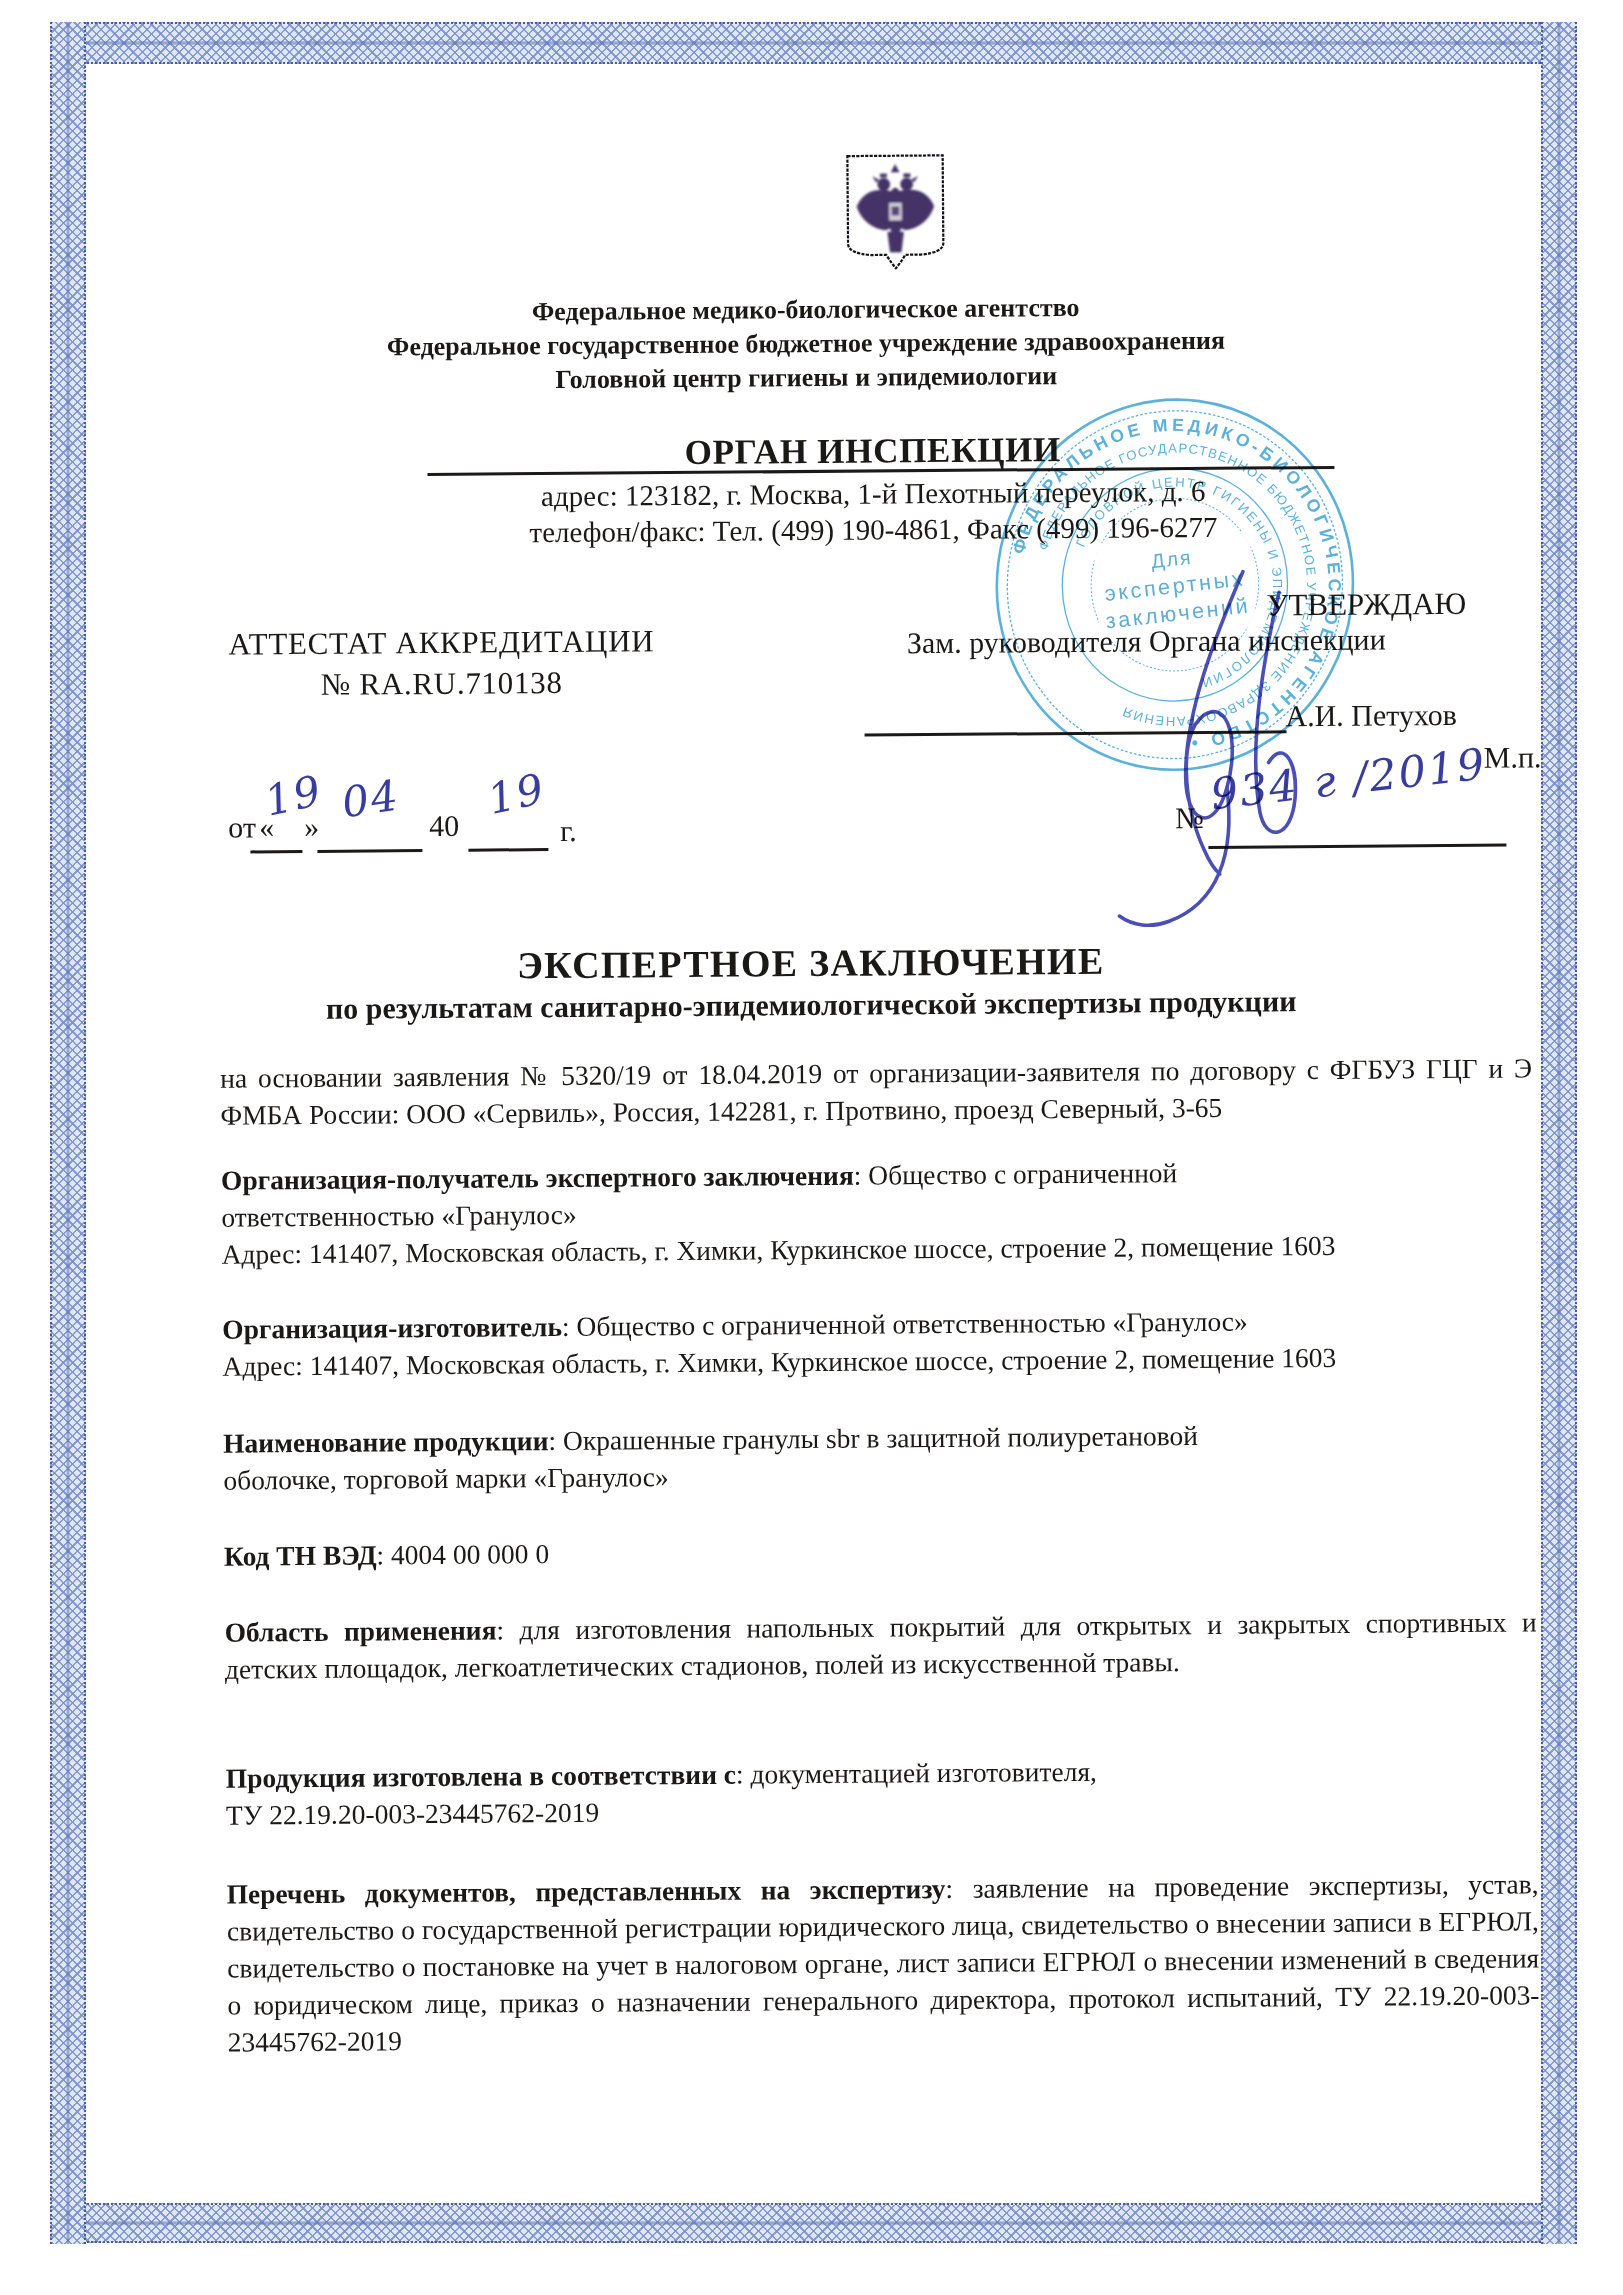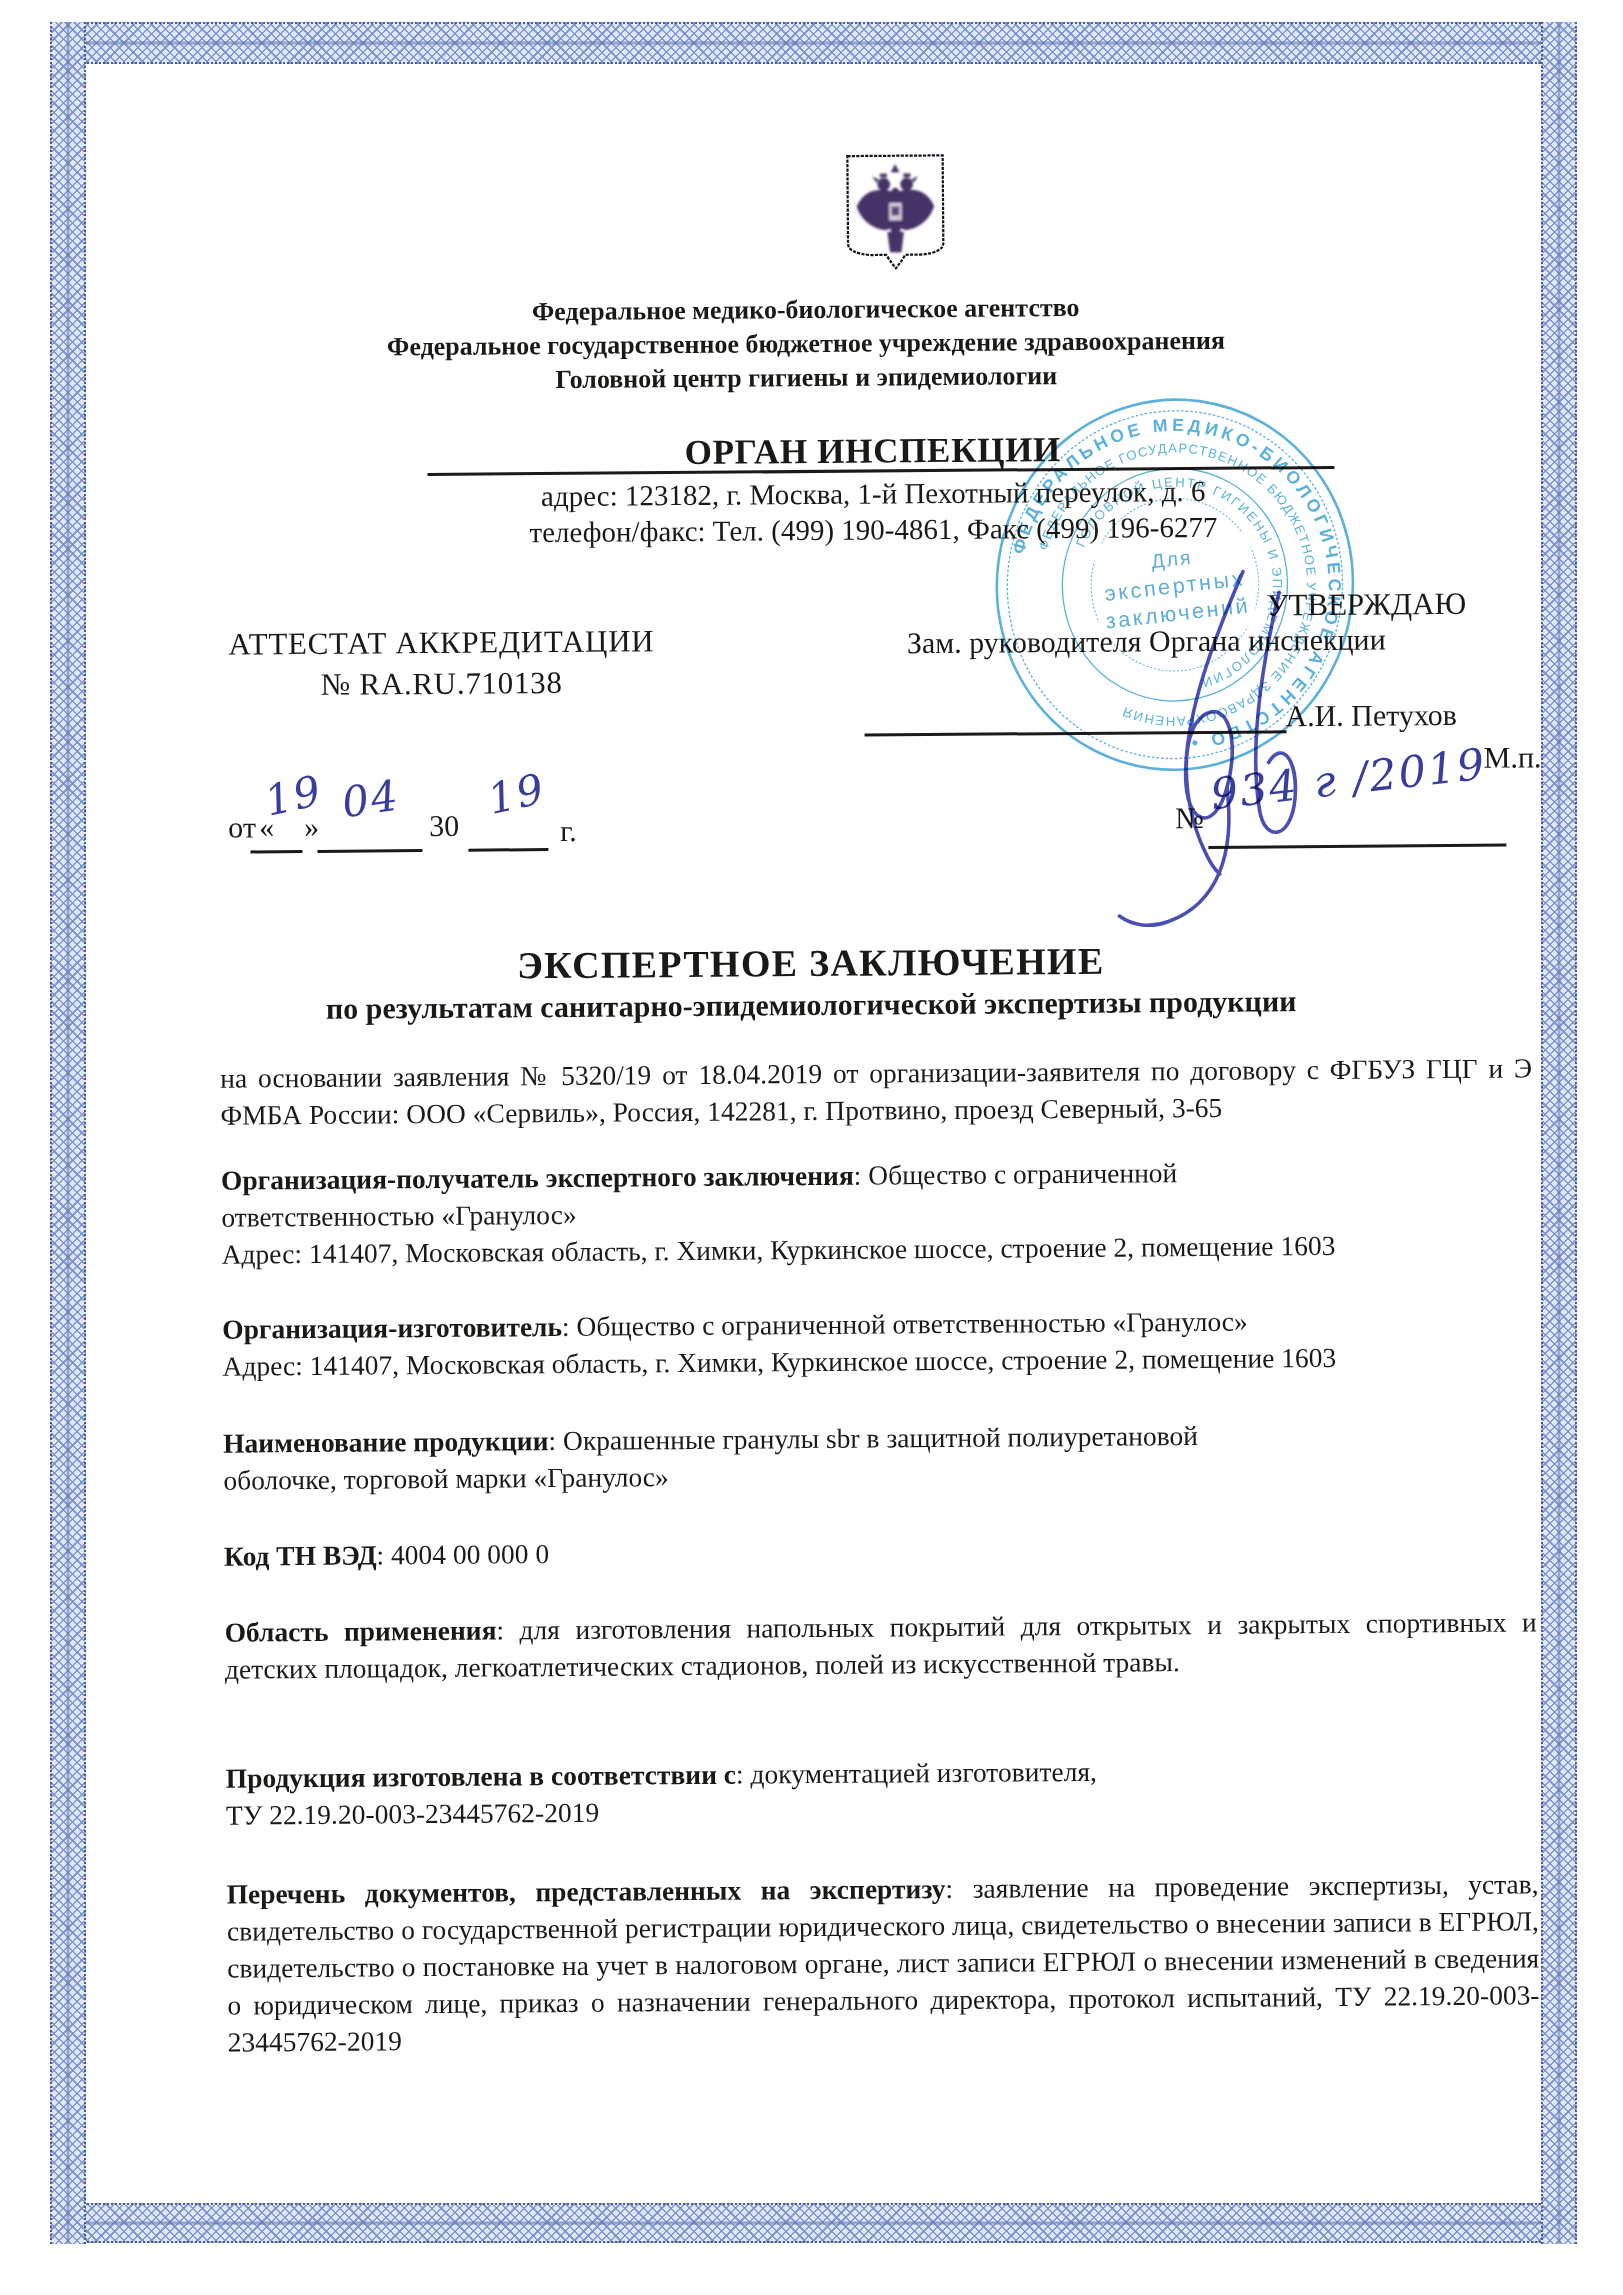--- a/index.html
+++ b/index.html
@@ -104,21 +104,21 @@
     <div class="abs name" style="left:1288px;top:703px;">А.И. Петухов</div>
     <div class="abs mp" style="left:1486px;top:746px;">М.п.</div>
 
     <span class="abs dl" style="left:230px;top:806px;">от</span>
     <span class="abs dl" style="left:261px;top:806px;">«</span>
     <span class="hand" style="left:267px;top:767px;font-size:42px;transform:rotate(-12deg);">19</span>
     <span class="abs dl" style="left:306px;top:806px;">»</span>
     <div class="rule" style="left:252px;top:846px;width:52px;height:2.6px;"></div>
     <span class="hand" style="left:344px;top:771px;font-size:42px;transform:rotate(-8deg);">04</span>
     <div class="rule" style="left:319px;top:846px;width:105px;height:2.6px;"></div>
-    <span class="abs dl" style="left:431px;top:806px;">30</span>
+    <span class="abs dl" style="left:431px;top:806px;">40</span>
     <span class="hand" style="left:490px;top:767px;font-size:42px;transform:rotate(-12deg);">19</span>
     <div class="rule" style="left:470px;top:846px;width:80px;height:2.6px;"></div>
     <span class="abs dl" style="left:562px;top:812px;">г.</span>
 
     <span class="abs dl" style="left:1177px;top:804px;">№</span>
     <span class="hand" style="left:1212px;top:758px;font-size:43px;transform:rotate(-6deg);">934 г /2019</span>
     <div class="rule" style="left:1210px;top:849px;width:298px;height:2.6px;"></div>
 
     <div class="abs ctr doc-title" style="left:157px;top:941px;width:1309px;">ЭКСПЕРТНОЕ ЗАКЛЮЧЕНИЕ</div>
     <div class="abs ctr doc-sub" style="left:157px;top:988px;width:1309px;">по результатам санитарно-эпидемиологической экспертизы продукции</div>

